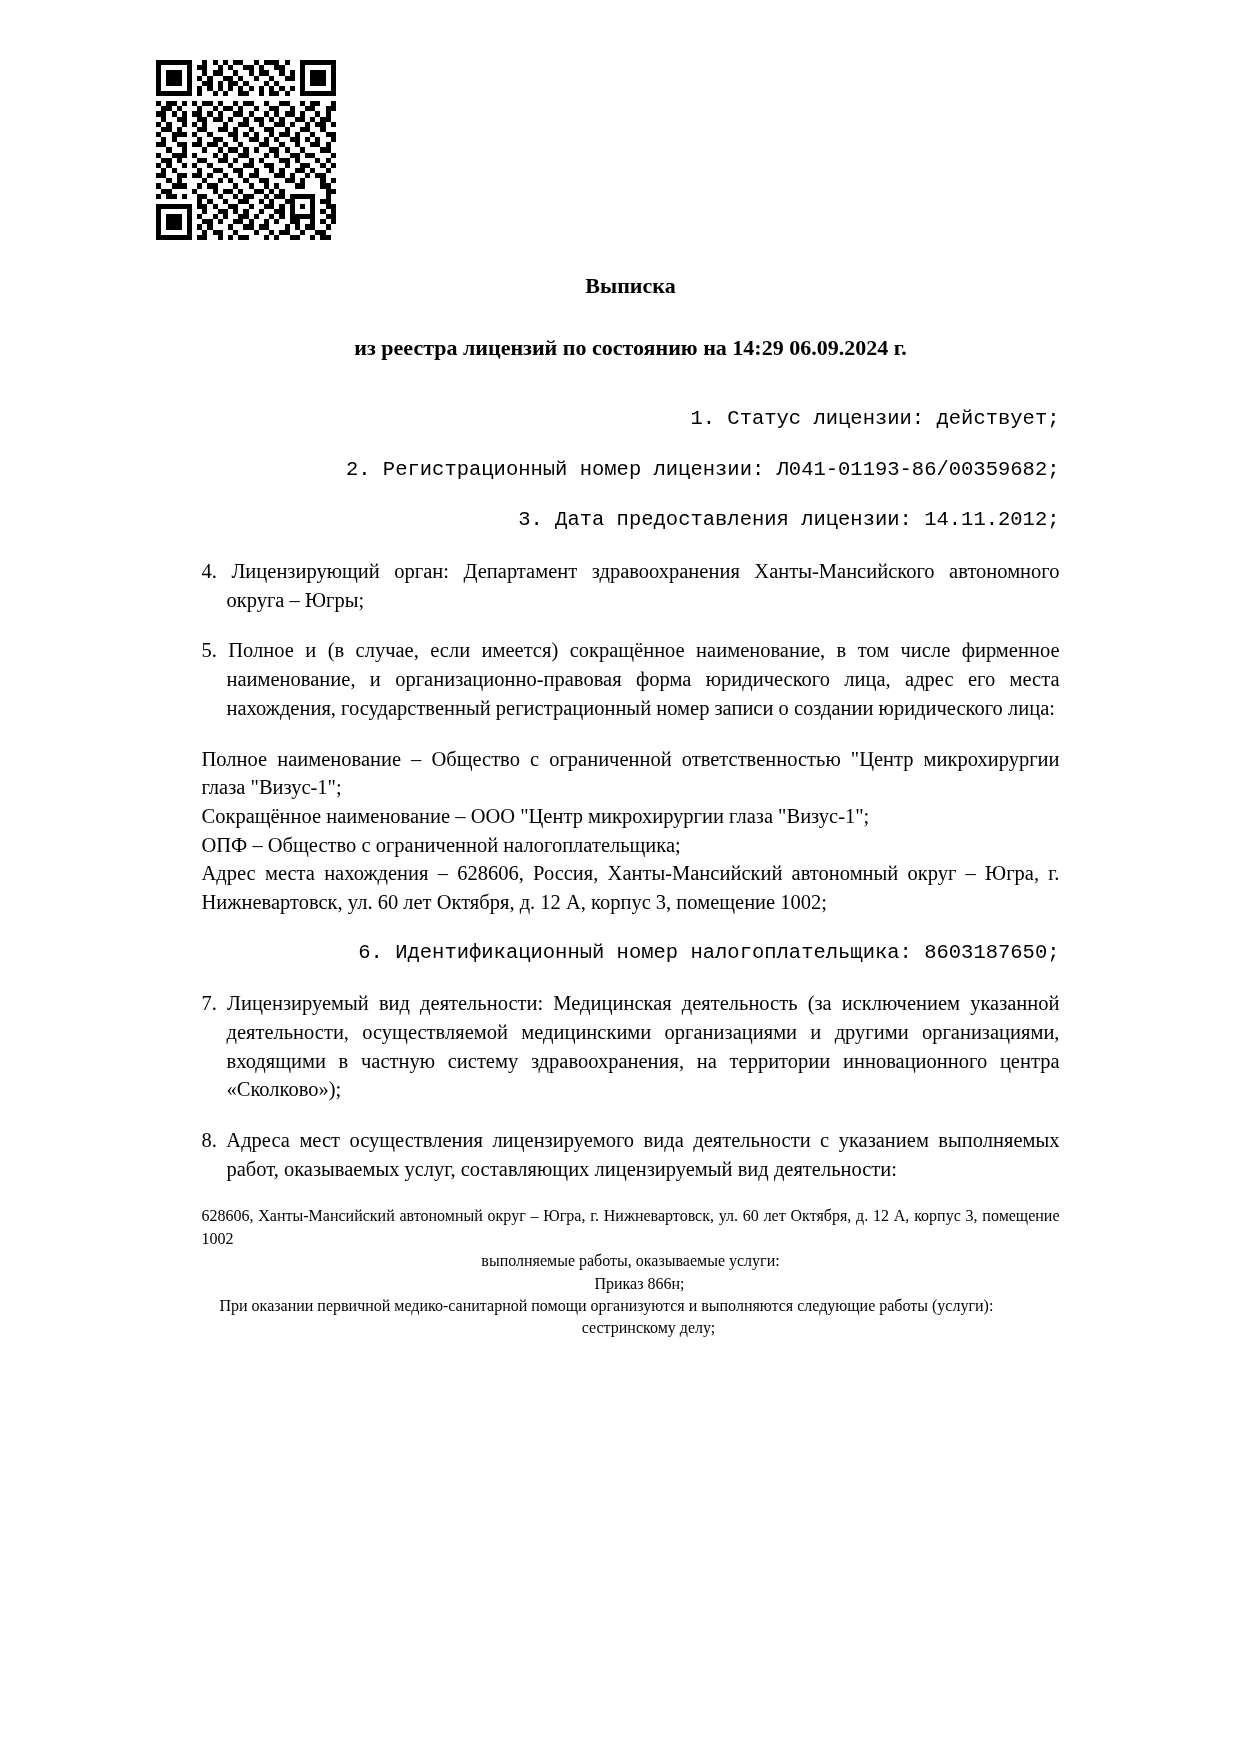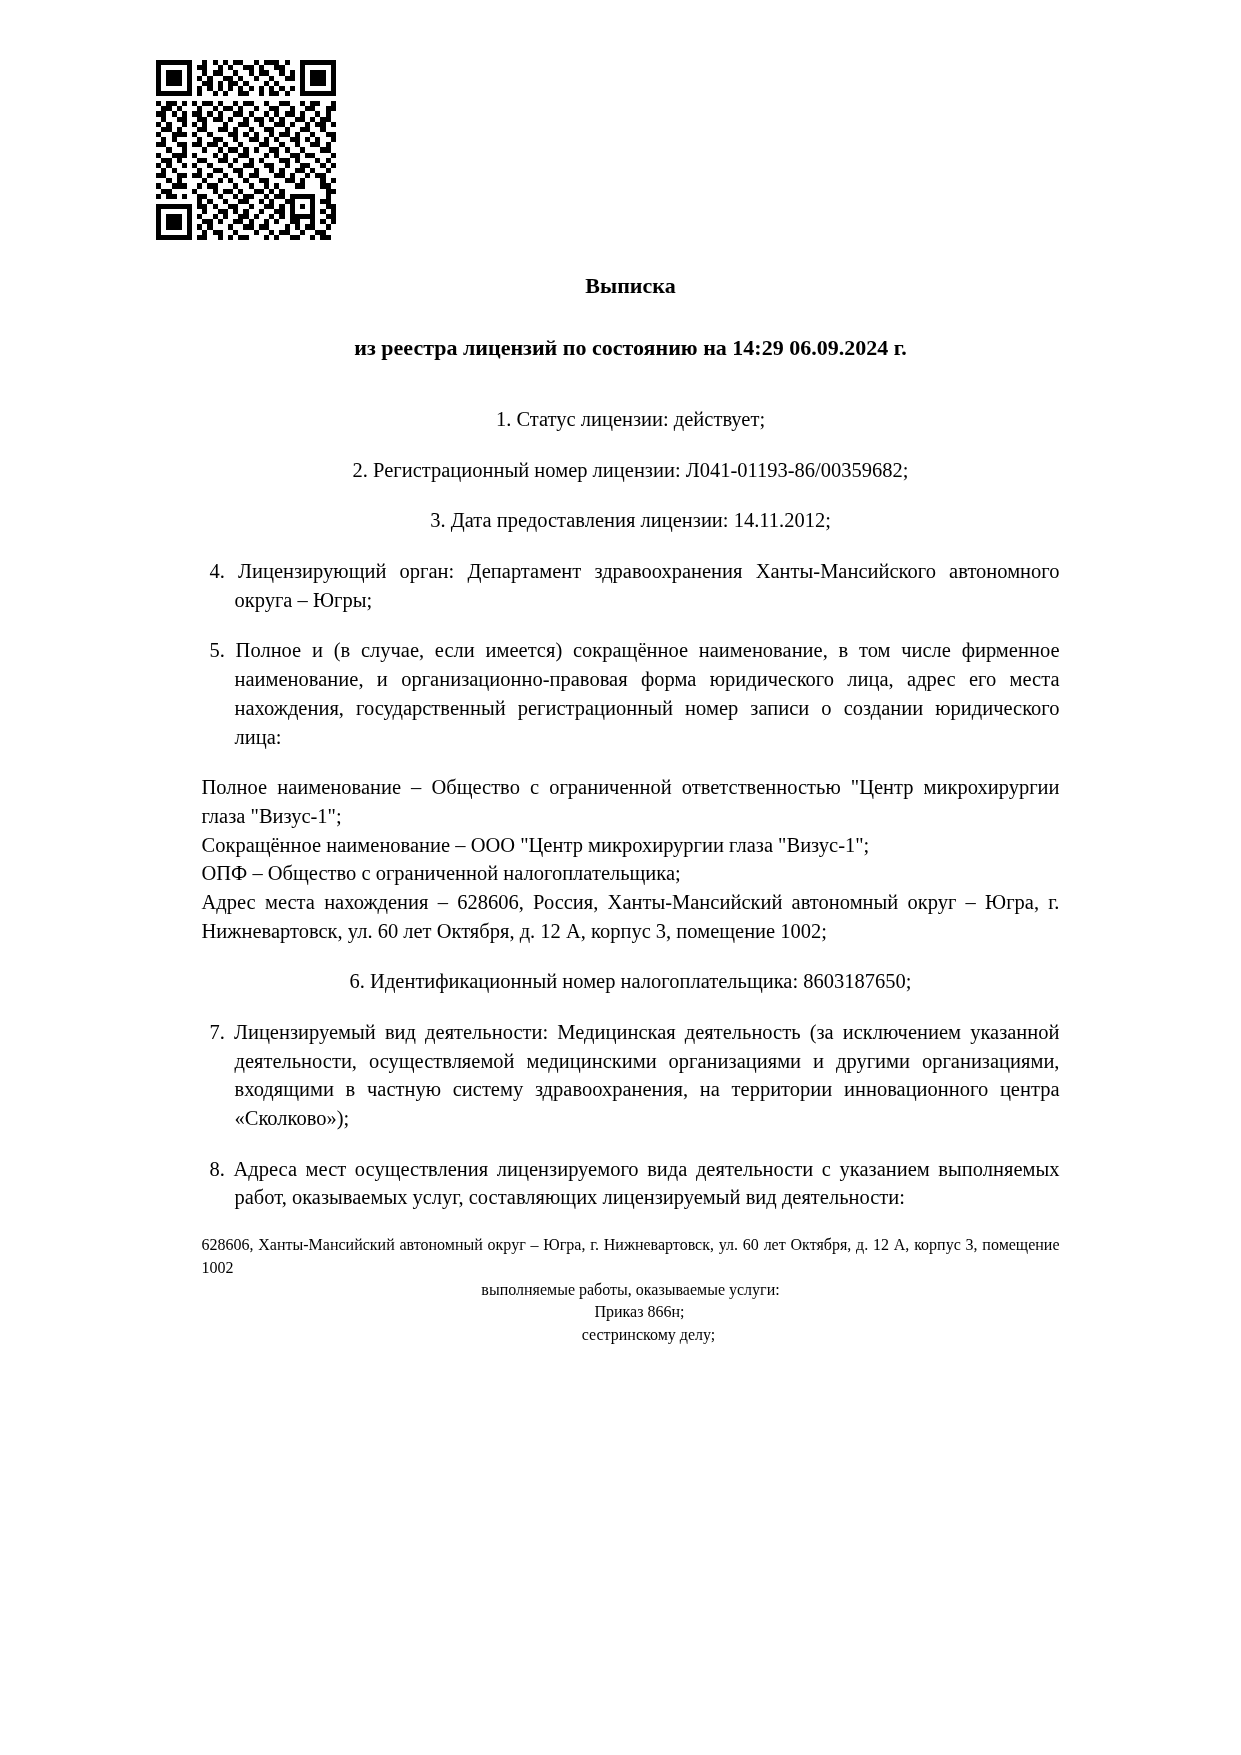--- a/index.html
+++ b/index.html
@@ -51,25 +51,25 @@
     margin: 0 0 44px 0;
   }
 
   p.para {
     margin: 0 0 22px 0;
     font-size: 20.5px;
     line-height: 1.40;
     text-align: justify;
     text-justify: inter-word;
   }
-  p.para.last-left { text-align: center; }
+  p.para.last-left { text-align: right; font-family: Liberation Mono, monospace; }
 
   
   p.item {
-    margin: 0 0 22px 8px;
+    margin: 0 0 22px 0;
     font-size: 20.5px;
     line-height: 1.40;
     text-align: justify;
     padding-left: 25px;
     text-indent: -25px;
   }
 
   
   .block {
     margin: 0 0 22px 0;
@@ -492,17 +492,18 @@
     <p class="para last-left">6. Идентификационный номер налогоплательщика: 8603187650;</p>
 
     <p class="item">7. Лицензируемый вид деятельности: Медицинская деятельность (за исключением указанной деятельности, осуществляемой медицинскими организациями и другими организациями, входящими в частную систему здравоохранения, на территории инновационного центра «Сколково»);</p>
 
     <p class="item">8. Адреса мест осуществления лицензируемого вида деятельности с указанием выполняемых работ, оказываемых услуг, составляющих лицензируемый вид деятельности:</p>
 
     <div class="tail">
       <span class="ln">628606, Ханты-Мансийский автономный округ – Югра, г. Нижневартовск, ул. 60 лет Октября, д. 12 А, корпус 3, помещение 1002</span>
       <span class="ln left">выполняемые работы, оказываемые услуги:</span>
       <span class="ln left i1">Приказ 866н;</span>
+      <span class="wrap2">При оказании первичной медико-санитарной помощи организуются и выполняются следующие работы (услуги):</span>
       <span class="ln left i3">сестринскому делу;</span>
     </div>
 
   </div>
 </div>
 
 </body></html>

